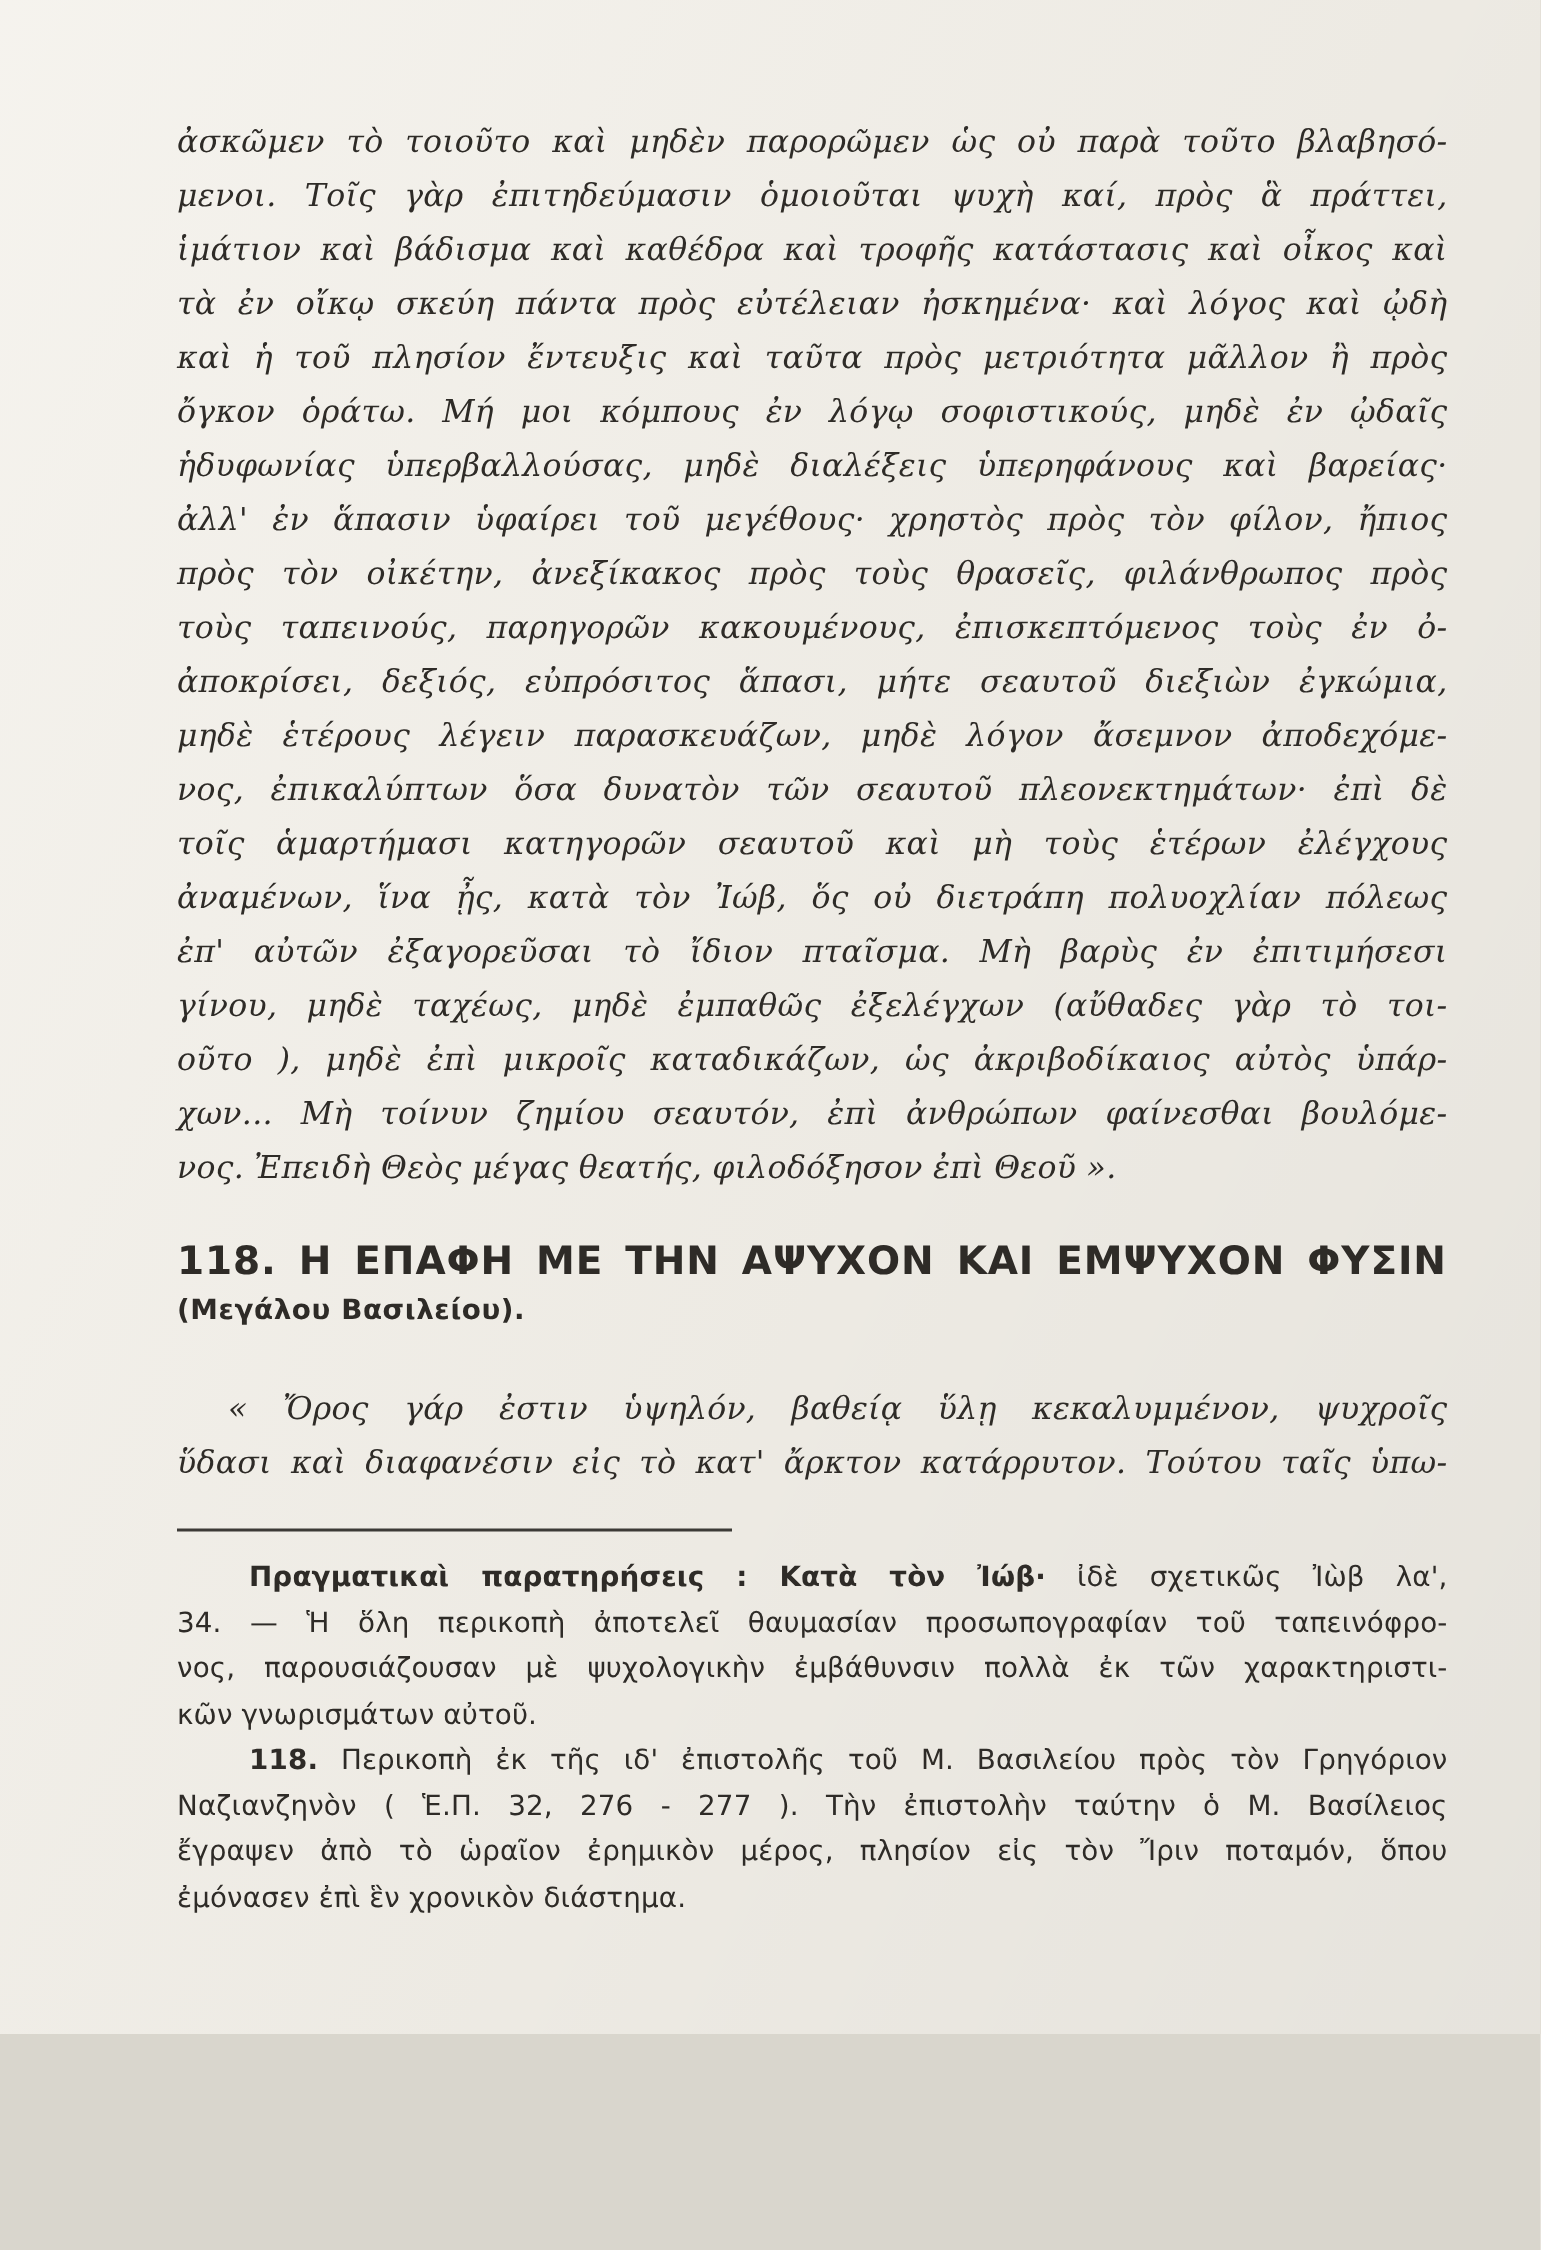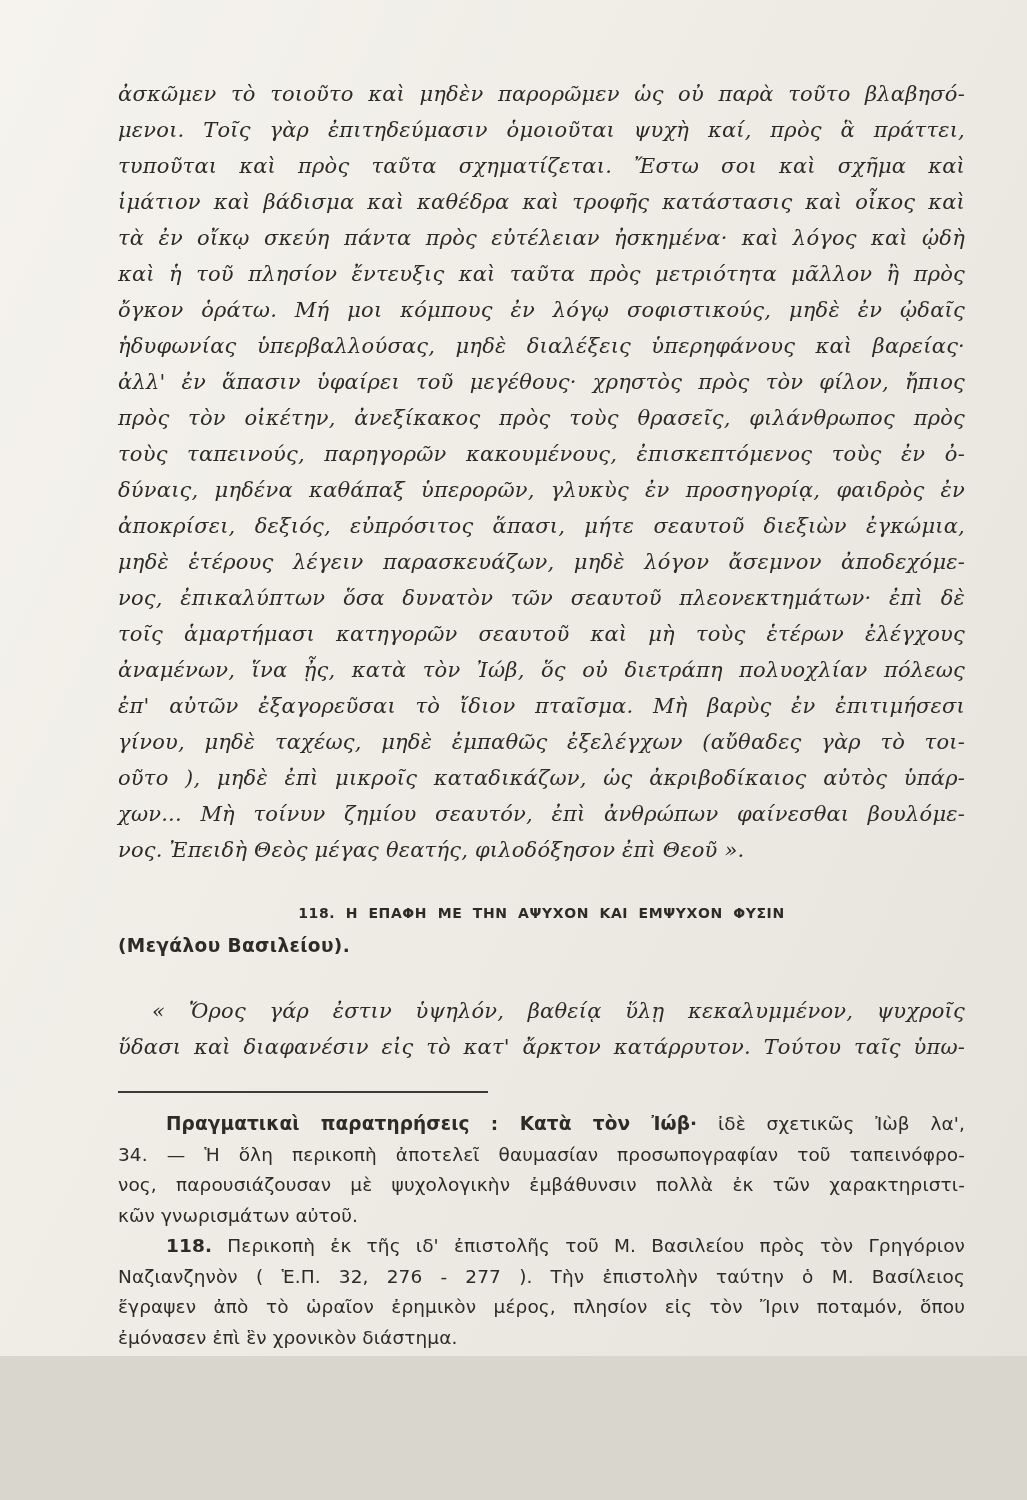--- a/index.html
+++ b/index.html
@@ -35,23 +35,23 @@
     text-align-last: left;
     -moz-text-align-last: left;
   }
   .quote { margin-top: 34px; }
   .quote .line.q-indent { text-indent: 34px; }
 
   .heading {
     margin: 30px 0 0 0;
     font-family: "DejaVu Sans", "Liberation Sans", sans-serif;
     font-weight: bold;
-    font-size: 14px;
+    font-size: 26px;
     line-height: 30px;
-    text-align: center;
+    text-align: left;
     letter-spacing: 0.6px;
     word-spacing: 5px;
   }
   .attribution {
     margin-top: 5px;
     font-family: "DejaVu Sans", "Liberation Sans", sans-serif;
     font-weight: bold;
     font-size: 18.5px;
     line-height: 26px;
     letter-spacing: 0.4px;
@@ -91,30 +91,28 @@
   }
 </style>
 </head>
 <body>
 
 <div class="page">
 
   <div class="body-text">
     <div class="line">ἀσκῶμεν τὸ τοιοῦτο καὶ μηδὲν παρορῶμεν ὡς οὐ παρὰ τοῦτο βλαβησό-</div>
     <div class="line">μενοι. Τοῖς γὰρ ἐπιτηδεύμασιν ὁμοιοῦται ψυχὴ καί, πρὸς ἃ πράττει,</div>
-    <div class="line">τυποῦται καὶ πρὸς ταῦτα σχηματίζεται. Ἔστω σοι καὶ σχῆμα καὶ</div>
     <div class="line">ἱμάτιον καὶ βάδισμα καὶ καθέδρα καὶ τροφῆς κατάστασις καὶ οἶκος καὶ</div>
     <div class="line">τὰ ἐν οἴκῳ σκεύη πάντα πρὸς εὐτέλειαν ἠσκημένα· καὶ λόγος καὶ ᾠδὴ</div>
     <div class="line">καὶ ἡ τοῦ πλησίον ἔντευξις καὶ ταῦτα πρὸς μετριότητα μᾶλλον ἢ πρὸς</div>
     <div class="line">ὄγκον ὁράτω. Μή μοι κόμπους ἐν λόγῳ σοφιστικούς, μηδὲ ἐν ᾠδαῖς</div>
     <div class="line">ἡδυφωνίας ὑπερβαλλούσας, μηδὲ διαλέξεις ὑπερηφάνους καὶ βαρείας·</div>
     <div class="line">ἀλλ' ἐν ἅπασιν ὑφαίρει τοῦ μεγέθους· χρηστὸς πρὸς τὸν φίλον, ἤπιος</div>
     <div class="line">πρὸς τὸν οἰκέτην, ἀνεξίκακος πρὸς τοὺς θρασεῖς, φιλάνθρωπος πρὸς</div>
     <div class="line">τοὺς ταπεινούς, παρηγορῶν κακουμένους, ἐπισκεπτόμενος τοὺς ἐν ὀ-</div>
-    <div class="line">δύναις, μηδένα καθάπαξ ὑπερορῶν, γλυκὺς ἐν προσηγορίᾳ, φαιδρὸς ἐν</div>
     <div class="line">ἀποκρίσει, δεξιός, εὐπρόσιτος ἅπασι, μήτε σεαυτοῦ διεξιὼν ἐγκώμια,</div>
     <div class="line">μηδὲ ἑτέρους λέγειν παρασκευάζων, μηδὲ λόγον ἄσεμνον ἀποδεχόμε-</div>
     <div class="line">νος, ἐπικαλύπτων ὅσα δυνατὸν τῶν σεαυτοῦ πλεονεκτημάτων· ἐπὶ δὲ</div>
     <div class="line">τοῖς ἁμαρτήμασι κατηγορῶν σεαυτοῦ καὶ μὴ τοὺς ἑτέρων ἐλέγχους</div>
     <div class="line">ἀναμένων, ἵνα ᾖς, κατὰ τὸν Ἰώβ, ὅς οὐ διετράπη πολυοχλίαν πόλεως</div>
     <div class="line">ἐπ' αὐτῶν ἐξαγορεῦσαι τὸ ἴδιον πταῖσμα. Μὴ βαρὺς ἐν ἐπιτιμήσεσι</div>
     <div class="line">γίνου, μηδὲ ταχέως, μηδὲ ἐμπαθῶς ἐξελέγχων (αὔθαδες γὰρ τὸ τοι-</div>
     <div class="line">οῦτο ), μηδὲ ἐπὶ μικροῖς καταδικάζων, ὡς ἀκριβοδίκαιος αὐτὸς ὑπάρ-</div>
     <div class="line">χων... Μὴ τοίνυν ζημίου σεαυτόν, ἐπὶ ἀνθρώπων φαίνεσθαι βουλόμε-</div>
     <div class="line flush">νος. Ἐπειδὴ Θεὸς μέγας θεατής, φιλοδόξησον ἐπὶ Θεοῦ ».</div>

